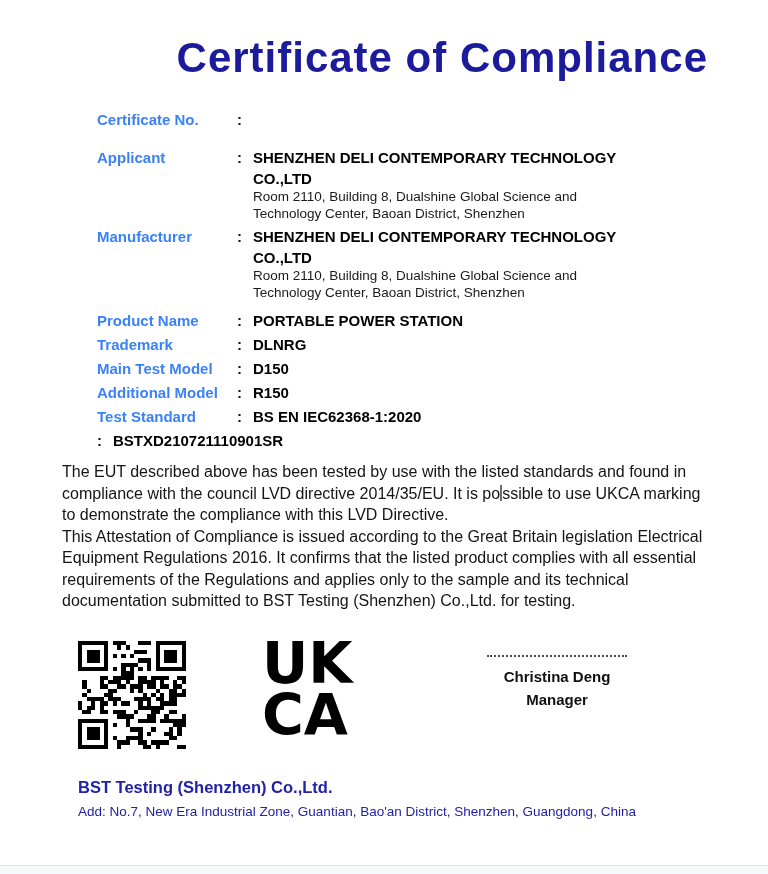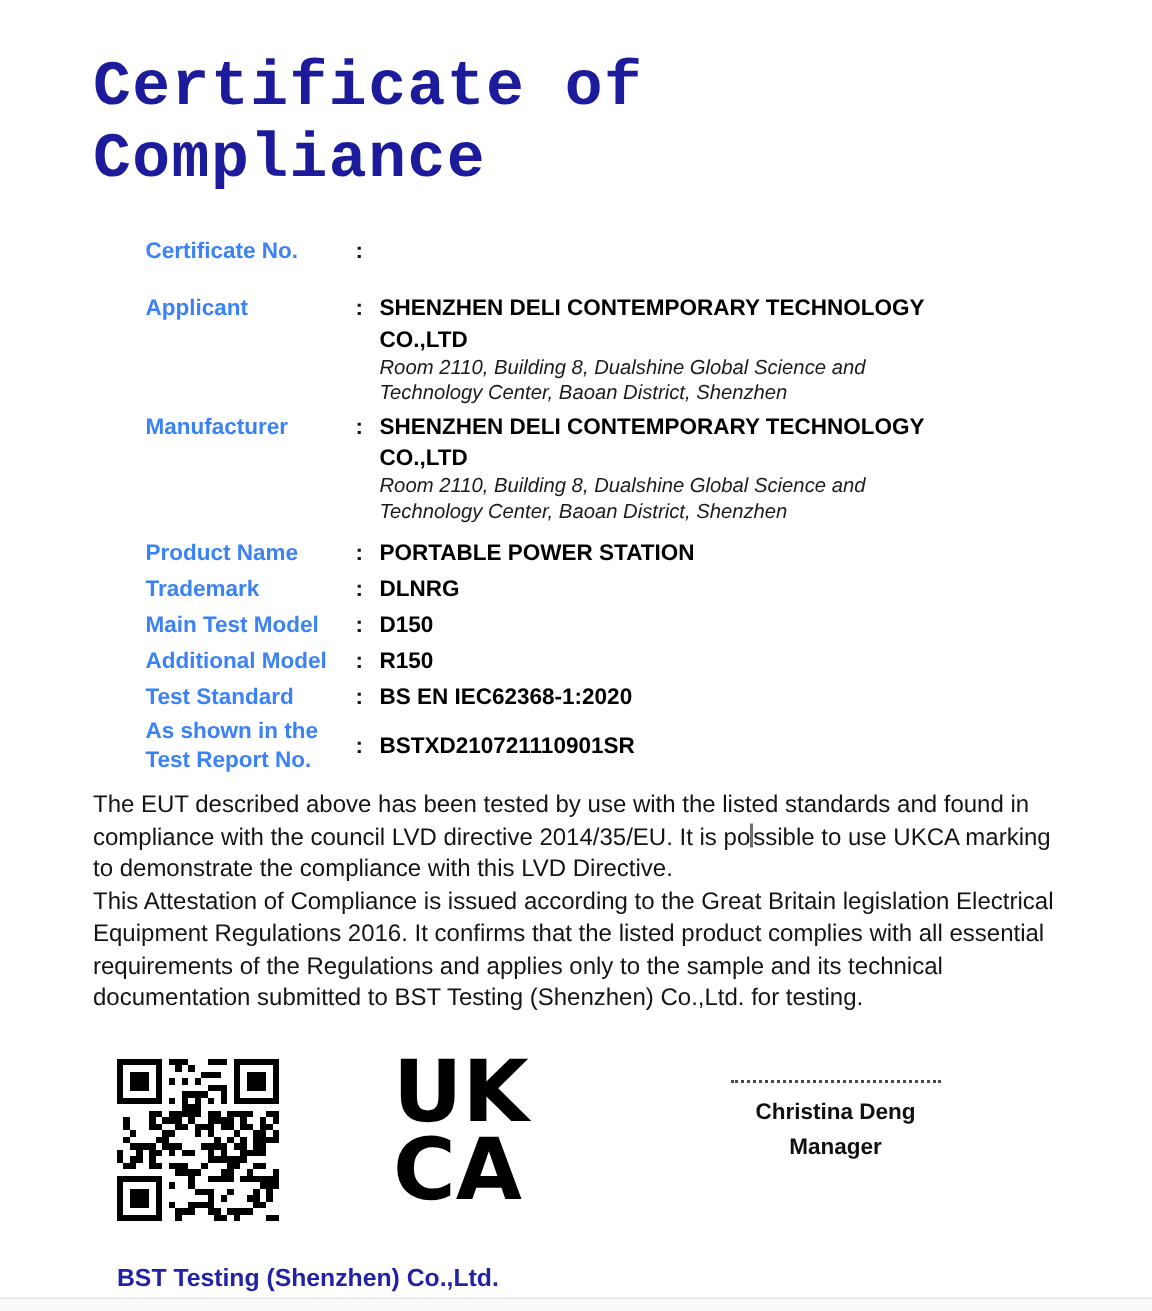--- a/index.html
+++ b/index.html
@@ -2,37 +2,37 @@
 <html><head>
 <meta charset="utf-8">
 <style>
   * { box-sizing: border-box; margin: 0; padding: 0; }
   html, body { width: 768px; height: 874px; overflow: hidden; }
   body { background: #ffffff; font-family: "Liberation Sans", sans-serif; color: #111; }
   .page { position: relative; width: 768px; height: 874px; background: #fff; }
   .content { padding: 34px 60px 0 62px; }
 
   .title {
-    font-family: Liberation Mono, monospace;
+    font-family: Liberation Sans, sans-serif;
     font-weight: bold;
     font-size: 42px;
     color: #1b1b9b;
-    text-align: left;
+    text-align: right;
     letter-spacing: 1px;
     margin-bottom: 27px;
   }
 
   .fields { margin-left: 35px; }
   .frow { display: flex; align-items: flex-start; line-height: 21px; font-size: 15px; margin-bottom: 3px; }
   .frow .lbl { width: 140px; font-weight: bold; color: #3b82f6; }
   .frow .colon { width: 16px; font-weight: bold; text-align: left; }
   .frow .val { flex: 1; font-weight: bold; color: #000; }
   .frow.gap-lg { margin-bottom: 17px; }
   .company-line { font-weight: bold; line-height: 21px; }
-  .addr-line { font-weight: normal; font-size: 13.5px; line-height: 16.5px; color: #1a1a1a; font-style: italic; }
+  .addr-line { font-weight: normal; font-size: 13.5px; line-height: 16.5px; color: #1a1a1a; }
   .frow.applicant { margin-bottom: 4px; }
   .frow.manufacturer { margin-bottom: 9px; }
   .frow.asshown { align-items: center; margin-top: 2px; }
   .frow.asshown .lbl { line-height: 19px; }
 
   .bodytext { margin-top: 10px; font-size: 16px; line-height: 21.5px; color: #141414; }
   .bodytext p { margin: 0; }
   .caret { display: inline-block; width: 2px; height: 16px; background: #6e6e6e; vertical-align: -2px; }
 
   .logos-row { display: flex; align-items: flex-start; margin-top: 29px; height: 116px; }
@@ -111,24 +111,20 @@
         <div class="val">R150</div>
       </div>
 
       <div class="frow">
         <div class="lbl">Test Standard</div>
         <div class="colon">:</div>
         <div class="val">BS EN IEC62368-1:2020</div>
       </div>
 
       <div class="frow asshown">
-        <div class="lbl">
-          <div>As shown in the</div>
-          <div>Test Report No.</div>
-        </div>
         <div class="colon">:</div>
         <div class="val">BSTXD210721110901SR</div>
       </div>
     </div>
 
     <div class="bodytext">
       <p><span>The EUT described above has been tested by use with the listed standards and found in compliance with the council LVD directive 2014/35/EU. It is po</span><span class="caret"></span><span>ssible to use UKCA marking to demonstrate the compliance with this LVD Directive.</span></p>
       <p>This Attestation of Compliance is issued according to the Great Britain legislation Electrical Equipment Regulations 2016. It confirms that the listed product complies with all essential requirements of the Regulations and applies only to the sample and its technical documentation submitted to BST Testing (Shenzhen) Co.,Ltd. for testing.</p>
     </div>
 

